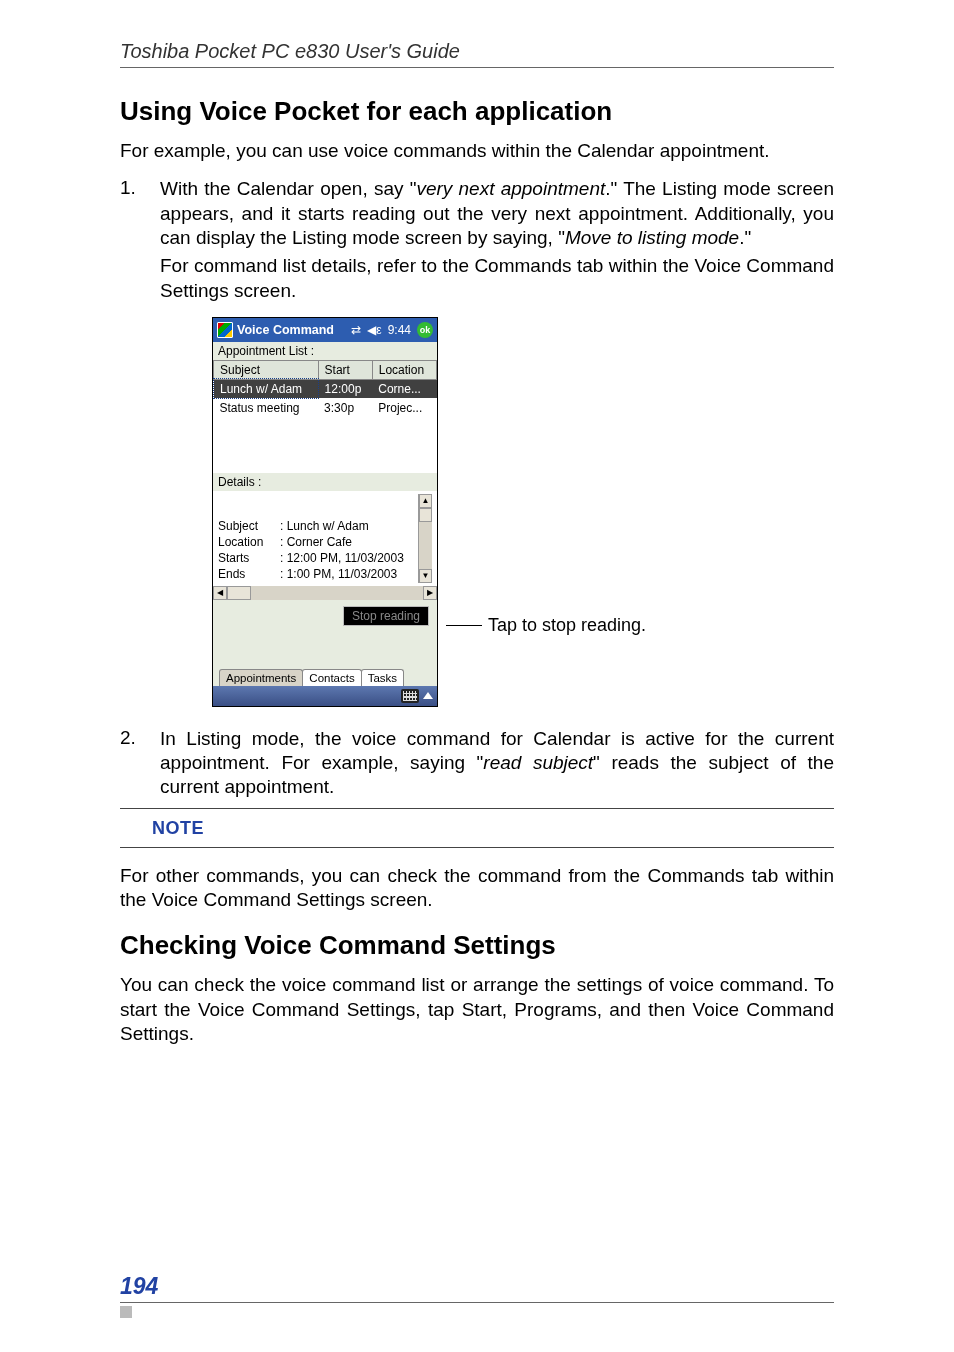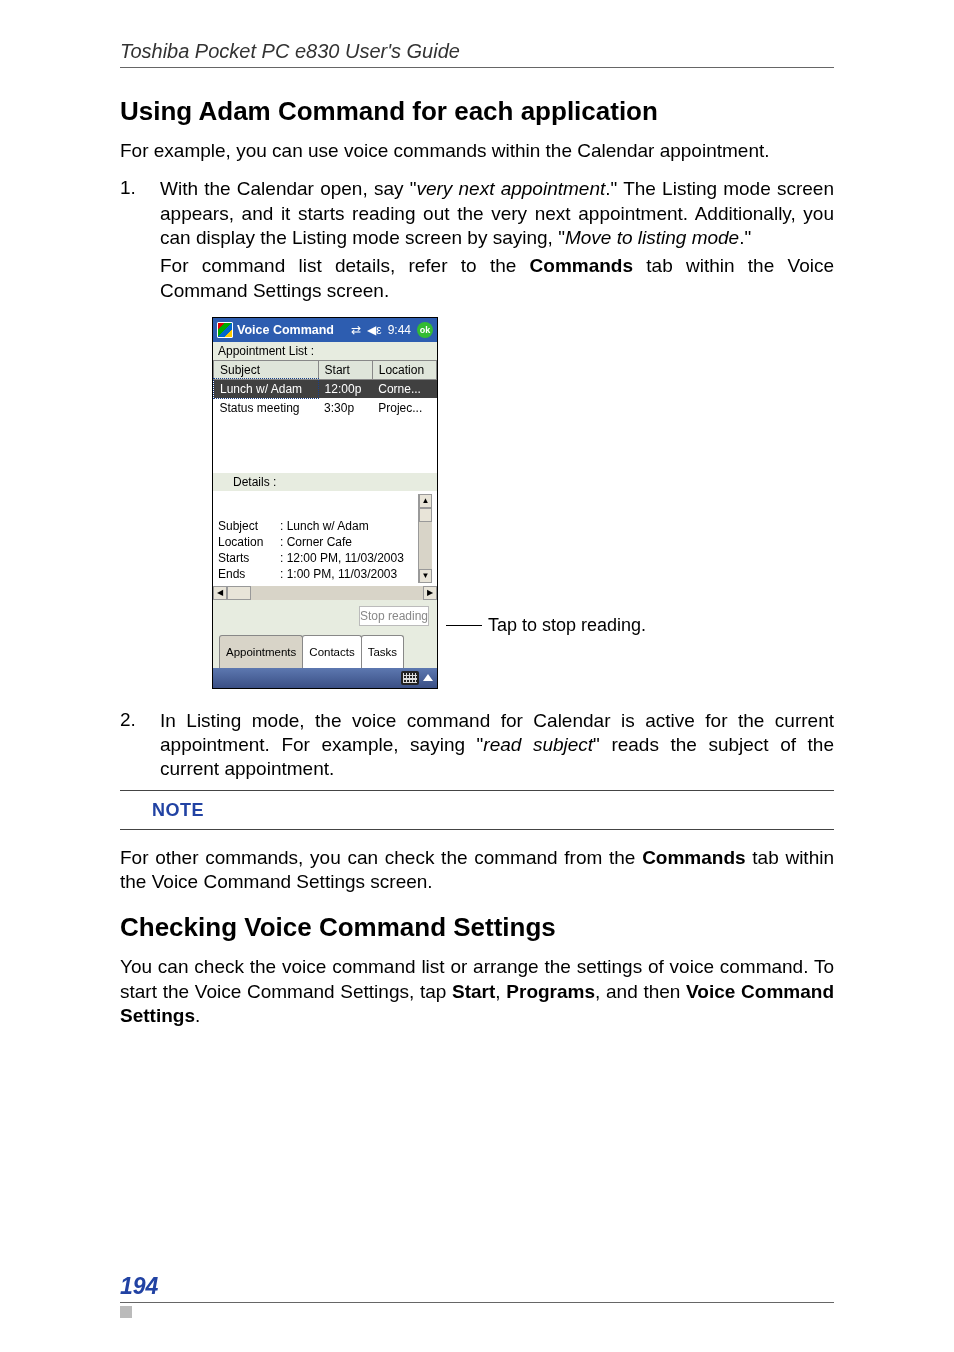--- a/index.html
+++ b/index.html
@@ -8,53 +8,53 @@
   .page { width: 954px; height: 1352px; padding: 40px 120px 20px 120px; position: relative; }
   .header-italic { font-style: italic; font-size: 20px; color: #333; margin-bottom: 4px; }
   .header-rule { border: none; border-top: 1.8px solid #666; margin-bottom: 28px; }
   h2 { font-size: 26px; font-weight: bold; margin-bottom: 12px; }
   .para { font-size: 19px; text-align: justify; margin-bottom: 14px; line-height: 1.28; }
   .list-item { display: flex; font-size: 19px; text-align: justify; margin-bottom: 8px; }
   .list-num { width: 40px; flex-shrink: 0; }
   .list-body { flex: 1; line-height: 1.28; }
   .list-body .sub { margin-top: 4px; }
   em { font-style: italic; }
-  b { font-weight: bold; }
+  b { font-weight: normal; }
 
   
   .shot-wrap { margin: 14px 0 20px 92px; display:flex; align-items:flex-start; }
   .pda { width: 226px; border: 0.8px solid #000; background:#fff; font-family: Tahoma, Arial, sans-serif; font-size: 12px; color:#000;}
   .pda-title { background: linear-gradient(#2d5db0,#2d5db0); color:#fff; display:flex; align-items:center; height:24px; padding:0 4px; }
   .pda-flag { width:16px; height:16px; background: linear-gradient(135deg,#d00 0 25%,#0a0 0 50%,#06c 0 75%,#fc0 0 100%); border:0.8px solid #fff; margin-right:4px; border-radius:1px;}
   .pda-title-text { font-weight: bold; font-size: 12.5px; flex:1; }
   .pda-title-icons { display:flex; align-items:center; gap:6px; font-size:12px;}
   .pda-ok { width:16px; height:16px; background:#3b3; border-radius:50%; color:#fff; font-size:9px; font-weight:bold; display:flex; align-items:center; justify-content:center;}
   .pda-sub { background:#e7ece0; padding:2px 5px; font-size: 12px; }
   .pda-table { width:100%; border-collapse: collapse; }
   .pda-table th { background:#dfe5da; border:1px solid #888; font-weight:normal; text-align:left; padding:2px 6px; font-size:12px;}
   .pda-table td { padding:2px 6px; font-size:12px; border-left:0; border-right:0;}
   .row-sel td { background:#404040; color:#fff; }
   .row-sel td:first-child { border:1.5px dotted #fff; outline:1.5px dotted #1a3f8a;}
   .pda-blank { height: 56px; background:#fff;}
-  .details-lbl { background:#e7ece0; padding:2px 20px; }
+  .details-lbl { background:#e7ece0; padding:2px 5px; }
   .details-box { padding:3px 5px 3px 5px; background:#fff; display:flex;}
   .details-text { flex:1; line-height:1.35;margin-top:24px;}
   .details-text div span.k { display:inline-block; width:62px; }
   .vscroll { width:14px; background:#d8d4c8; display:flex; flex-direction:column; border-left:1px solid #999;}
   .vscroll .btn { height:14px; background:#e8e4d8; border:1px solid #999; display:flex; align-items:center; justify-content:center; font-size:8px;}
   .vscroll .thumb{ flex-grow:0; height:14px; background:#e8e4d8; border:1px solid #999; margin-top:0px;}
   .vscroll .track{ flex:1; }
   .hscroll { height:14px; background:#d8d4c8; display:flex;}
   .hscroll .btn { width:14px; background:#e8e4d8; border:1px solid #999; display:flex; align-items:center; justify-content:center; font-size:8px; }
   .hscroll .thumb { width:24px; background:#e8e4d8; border:1px solid #999;}
   .hscroll .track { flex:1;}
   .stop-row { text-align:right; padding:6px 8px; background:#e7ece0;}
-  .stop-btn { display:inline-block; background:#ffffff; color:#888; border:1px solid #bbb; padding:2px 0; font-size:12px;}
+  .stop-btn { display:inline-block; background:#000000; color:#888; border:1px solid #bbb; padding:2px 8px; font-size:12px;}
   .tabs-row { background:#e7ece0; padding:3px 0 0 6px;}
-  .tab { display:inline-block; background:#fff; border:1px solid #888; border-bottom:none; padding:10px 6px; font-size:11.5px; margin-right:-1px; border-top-left-radius:3px; border-top-right-radius:3px;}
+  .tab { display:inline-block; background:#fff; border:1px solid #888; border-bottom:none; padding:2px 6px; font-size:11.5px; margin-right:-1px; border-top-left-radius:3px; border-top-right-radius:3px;margin-top:34px;}
   .tab:first-child { background:#d8d4c8; }
   .bottom-bar { height:20px; background:linear-gradient(#5d78b0,#3a4f85); display:flex; justify-content:flex-end; align-items:center; padding-right:4px;}
   .kbd-icon { width:18px; height:14px; background:#222; border-radius:2px; position:relative; margin-right:4px;}
   .kbd-icon::after{content:""; position:absolute; inset:2px; background:repeating-linear-gradient(90deg,#ddd 0 1.5px,transparent 1.5px 3px), repeating-linear-gradient(0deg,#ddd 0 1.5px,transparent 1.5px 3.5px);}
   .bb-tri { width:0; height:0; border-left:5px solid transparent; border-right:5px solid transparent; border-bottom:7px solid #fff;}
 
   .callout { position:relative; margin-left:8px; margin-top: 298px; font-size:18px; display:flex; align-items:center;}
   .callout .line { width:36px; height:1.2px; background:#000; margin-right:6px;}
 
   .note-block { border-top:1px solid #444; border-bottom:1px solid #444; padding:8px 0 8px 0; margin-bottom:16px; display:flex; font-size:19px;}
@@ -66,21 +66,21 @@
   .footer-rule { border:none; border-top:1.8px solid #666; margin-top:2px;}
   .footer-sq { width:12px; height:12px; background:#bbb; display:inline-block; margin-top:3px;}
 </style>
 </head>
 <body>
 
 <div class="page">
   <div class="header-italic">Toshiba Pocket PC  e830 User's Guide</div>
   <hr class="header-rule">
 
-  <h2>Using Adam Command for each application</h2>
+  <h2>Using Voice Pocket for each application</h2>
   <div class="para">For example, you can use voice commands within the Calendar appointment.</div>
 
   <div class="list-item">
     <div class="list-num">1.</div>
     <div class="list-body">
       <span>With the Calendar open, say "</span><em>very next appointment</em><span>." The Listing mode screen appears, and it starts reading out the very next appointment. Additionally, you can display the Listing mode screen by saying, "</span><em>Move to listing mode</em><span>."</span>
       <div class="sub">
         <span>For command list details, refer to the </span><b>Commands</b><span> tab within the Voice Command Settings screen.</span>
       </div>
     </div>

